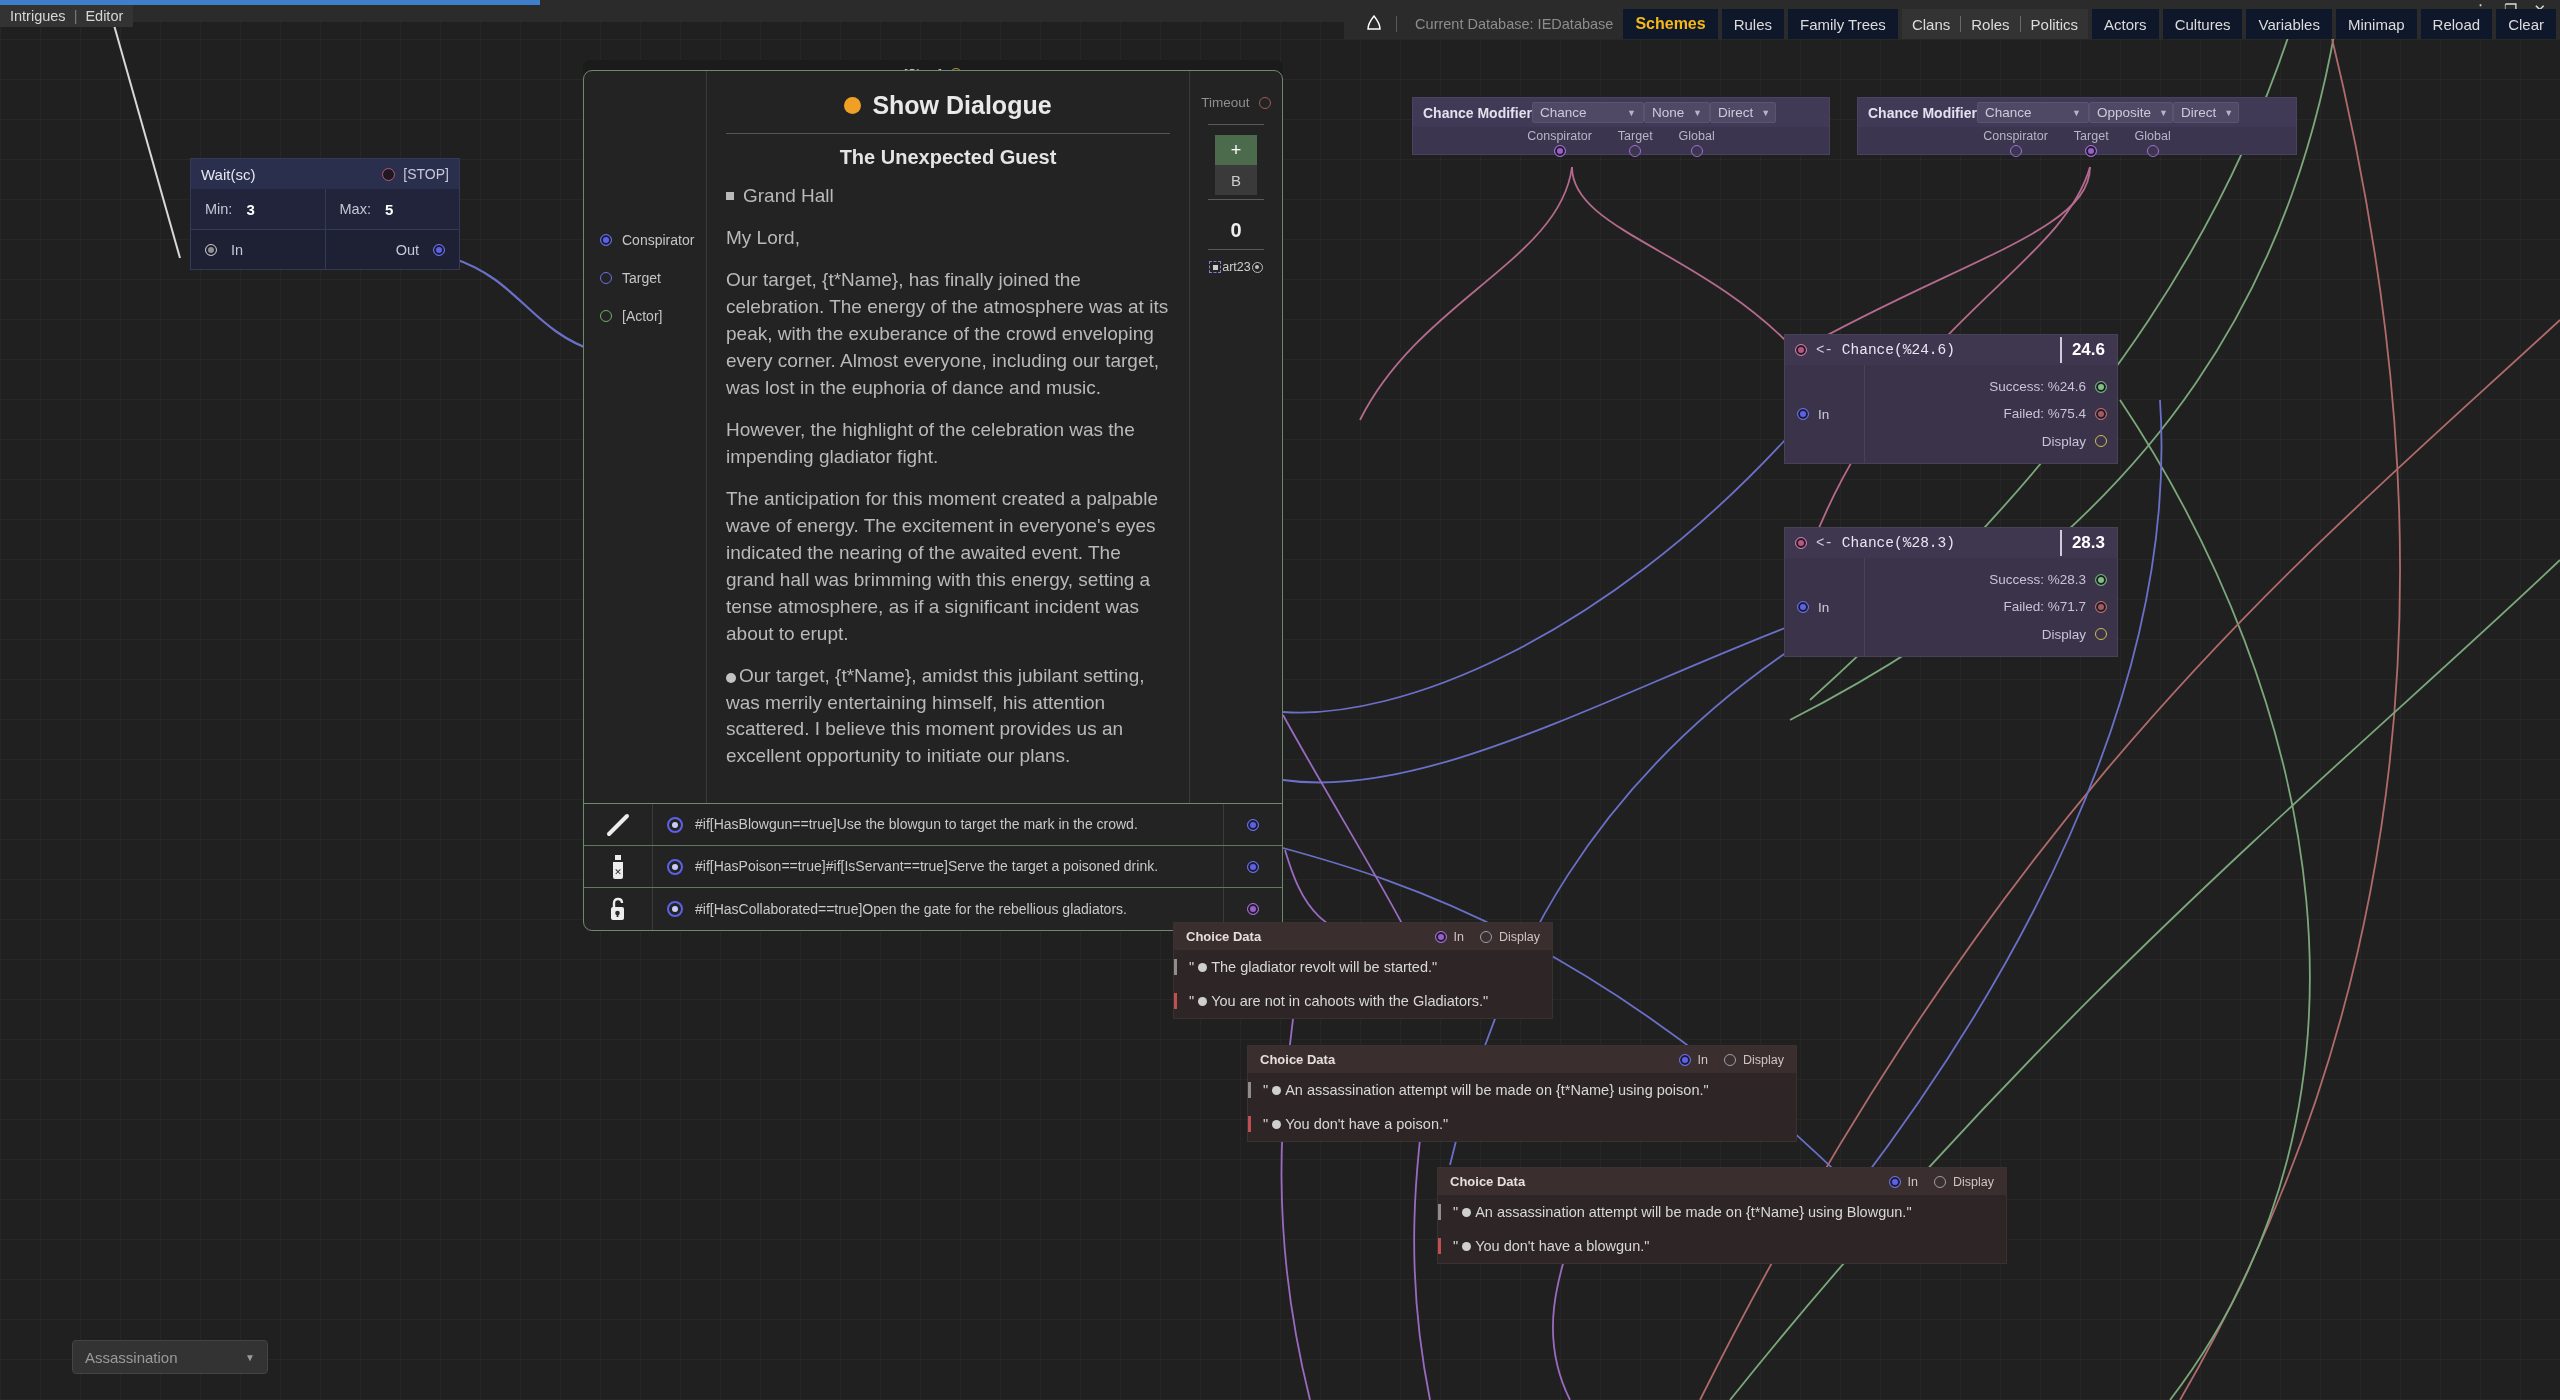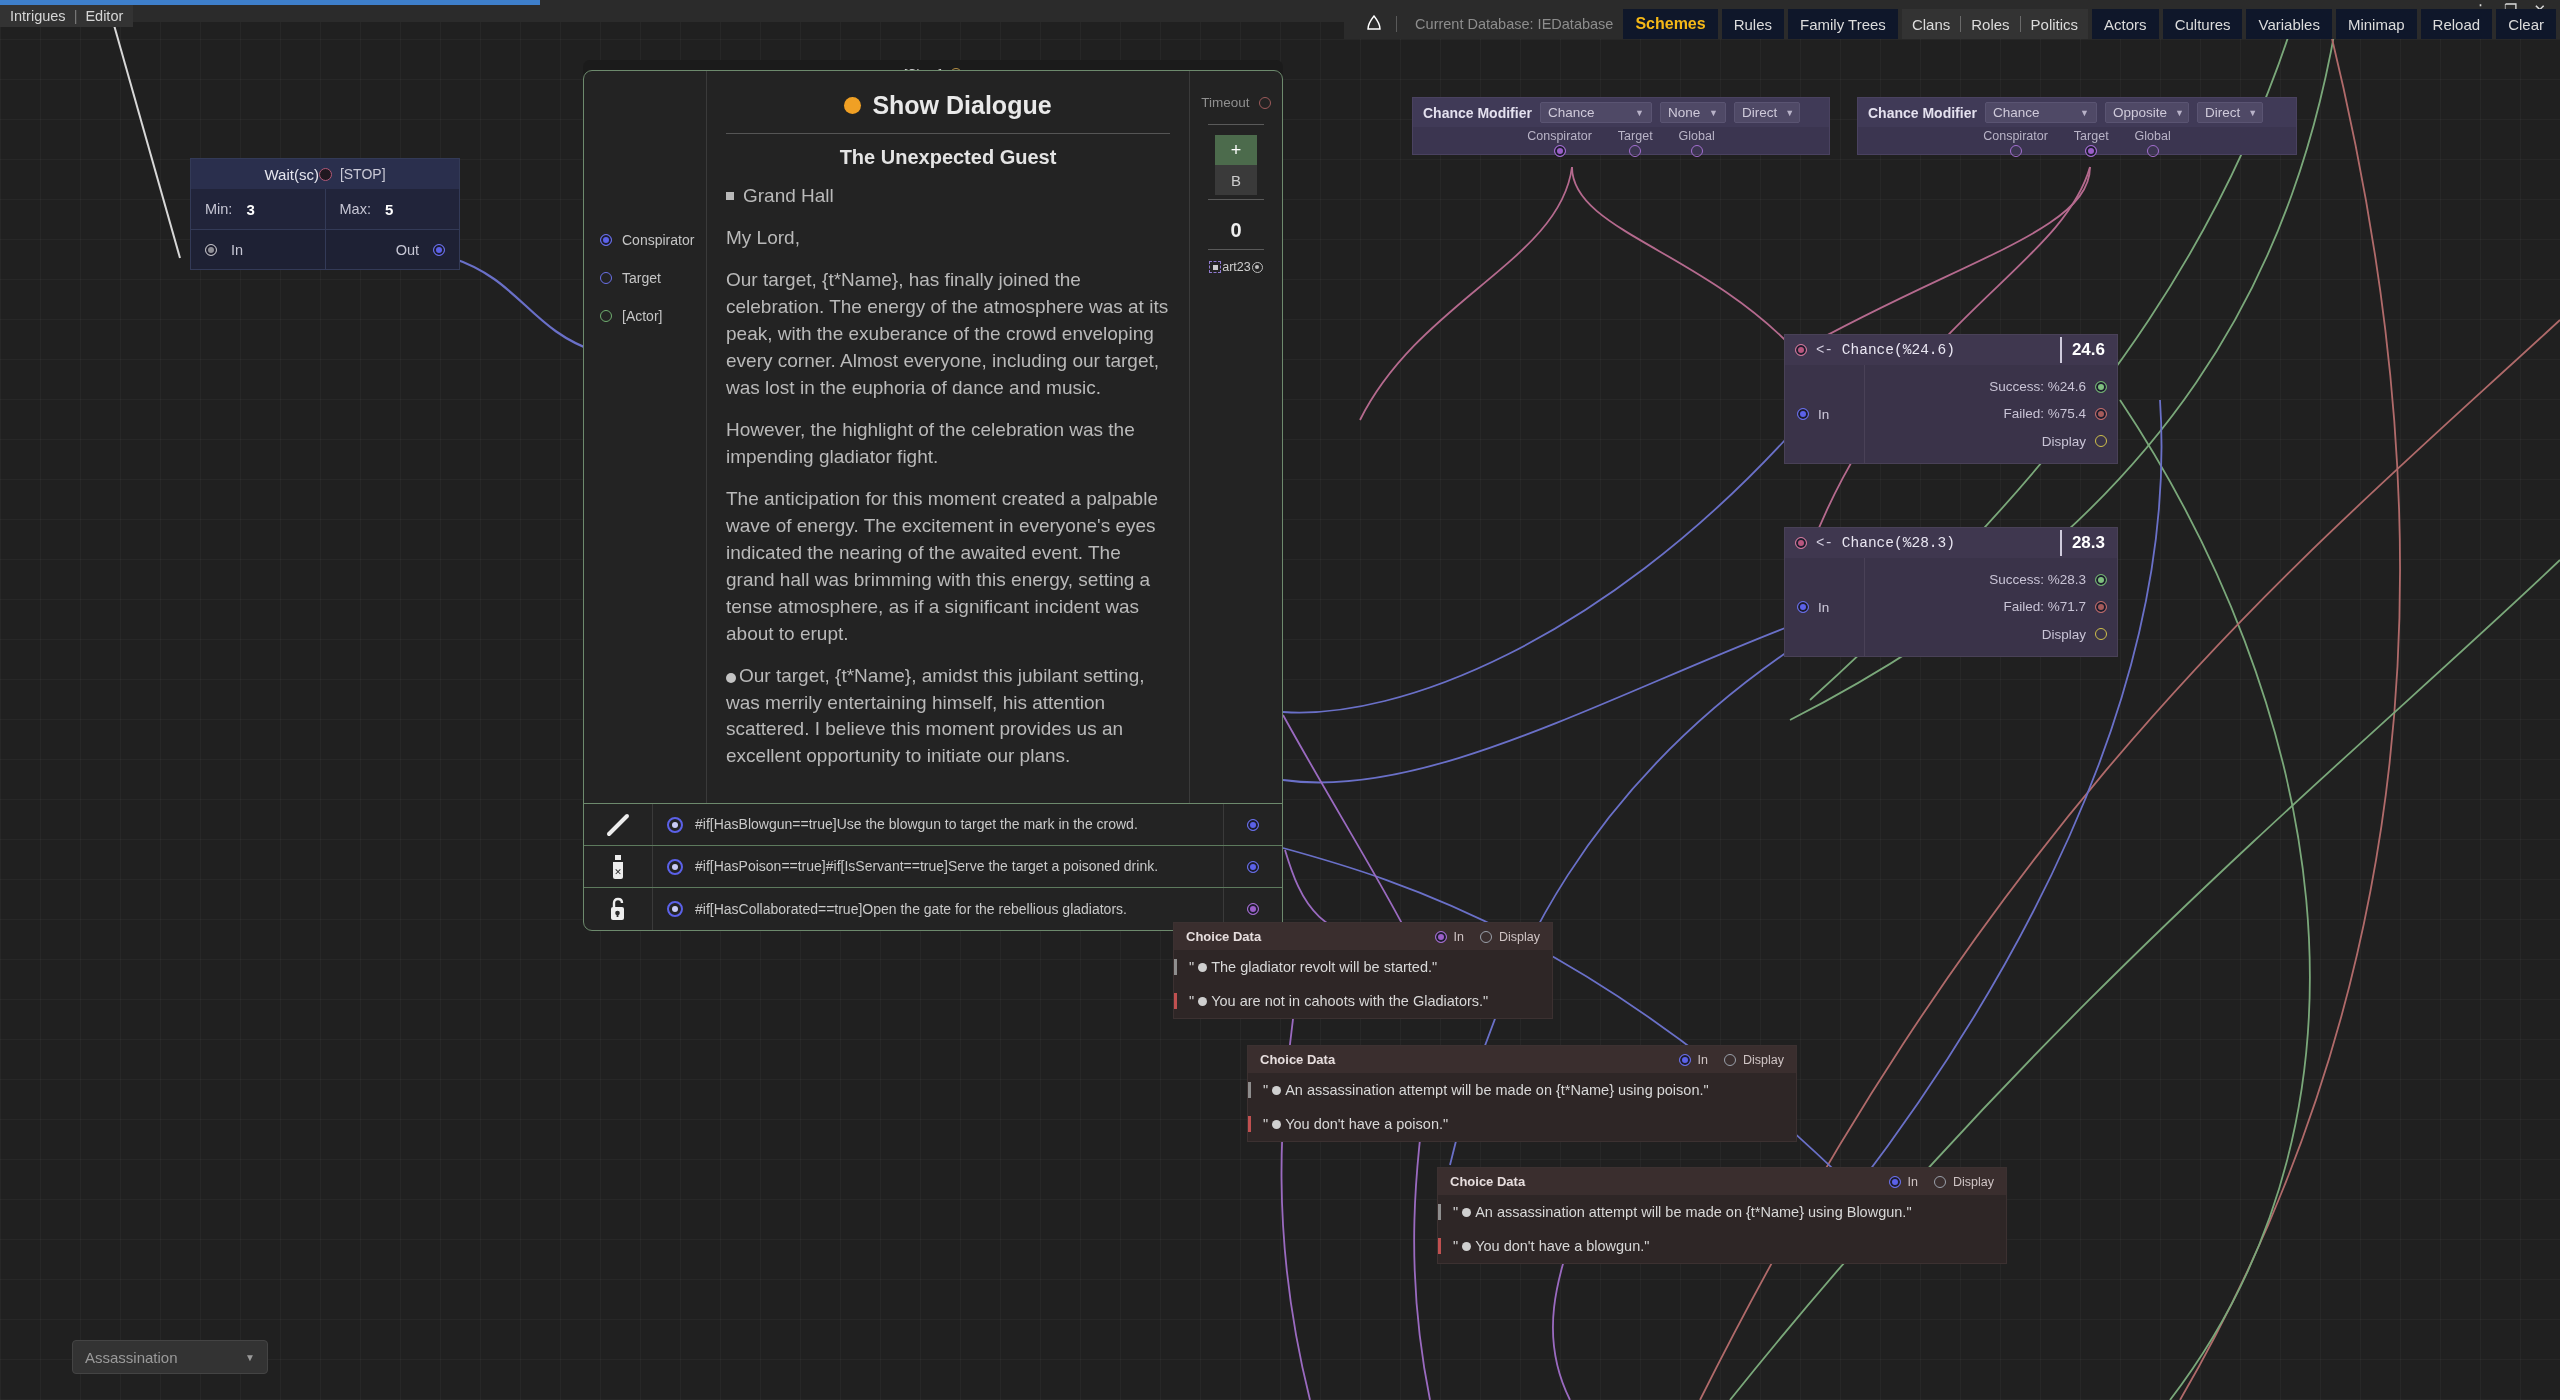--- a/index.html
+++ b/index.html
@@ -80,21 +80,21 @@
   .port.pink   { border-color:#cf7b9e; }
   .port.pink.filled { background:#b8567e; }
   .port.yellow { border-color:#cfc04a; }
   .port.grey.filled { background:#8e8e95; border-color:#bfbfc6; }
 
   
   #wait-node { left:190px; top:158px; width:270px;
     background:#21243a; border:1px solid #333a57; }
   #wait-node .nhead {
     height:30px; background:#2a2f4d; display:flex; align-items:center;
-    padding:0 10px; justify-content:center;
+    padding:0 10px; justify-content:space-between;
   }
   #wait-node .nhead .ttl { color:#e6e6ef; font-size:15px; }
   #wait-node .nhead .stop { display:flex; align-items:center; gap:8px; color:#c9c9d6; font-size:14px; }
   #wait-node .stop .dot { width:13px;height:13px;border-radius:50%;background:#201820;border:1.6px solid #b05a78; }
   #wait-node .nrow { height:40px; display:flex; }
   #wait-node .nrow > div {
     flex:1; display:flex; align-items:center; gap:14px; padding:0 14px;
     color:#c6c6d4; font-size:14.5px;
   }
   #wait-node .nrow > div + div { border-left:1px solid #333a57; }
@@ -166,21 +166,21 @@
   .choice-row .ico { width:68px; display:flex; align-items:center; justify-content:center; }
   .choice-row .mid { flex:1; display:flex; align-items:center; gap:12px; padding:8px 10px 8px 14px;
     border-left:1px solid #3a3a3a; border-right:1px solid #3a3a3a; }
   .choice-row .mid .txt { color:#c9c9c9; font-size:14px; line-height:1.4; }
   .choice-row .rt { width:58px; display:flex; align-items:center; justify-content:center; }
   .eye { width:16px;height:16px;border-radius:50%; border:2px solid #5b61e8; display:flex;align-items:center;justify-content:center; flex:none;}
   .eye i { width:6px;height:6px;border-radius:50%;background:#c9cbf5; }
 
   
   .cm { background:#3b3550; border:1px solid #4a4260; }
-  .cm .cmhead { height:29px; display:flex; align-items:center; gap:8px; padding:0 10px; background:#403a57; }
+  .cm .cmhead { height:29px; display:flex; align-items:center; padding:0 10px; background:#403a57; }
   .cm .cmhead .lbl { color:#e4e1ef; font-size:14px; font-weight:bold; }
   .cm .dd {
     background:#4f4966; color:#cfcada; font-size:13.5px; height:21px;
     display:flex; align-items:center; justify-content:space-between; padding:0 7px; gap:8px;
     border:1px solid #5a5472; border-radius:2px;
   }
   .cm .dd .car { font-size:9px; color:#b8b2c8; }
   .cm .cmbody { height:27px; display:flex; align-items:flex-start; justify-content:center; gap:26px; padding-top:2px; }
   .cm .pcol { display:flex; flex-direction:column; align-items:center; gap:2px; }
   .cm .pcol span { color:#b9b4c7; font-size:12.5px; }

